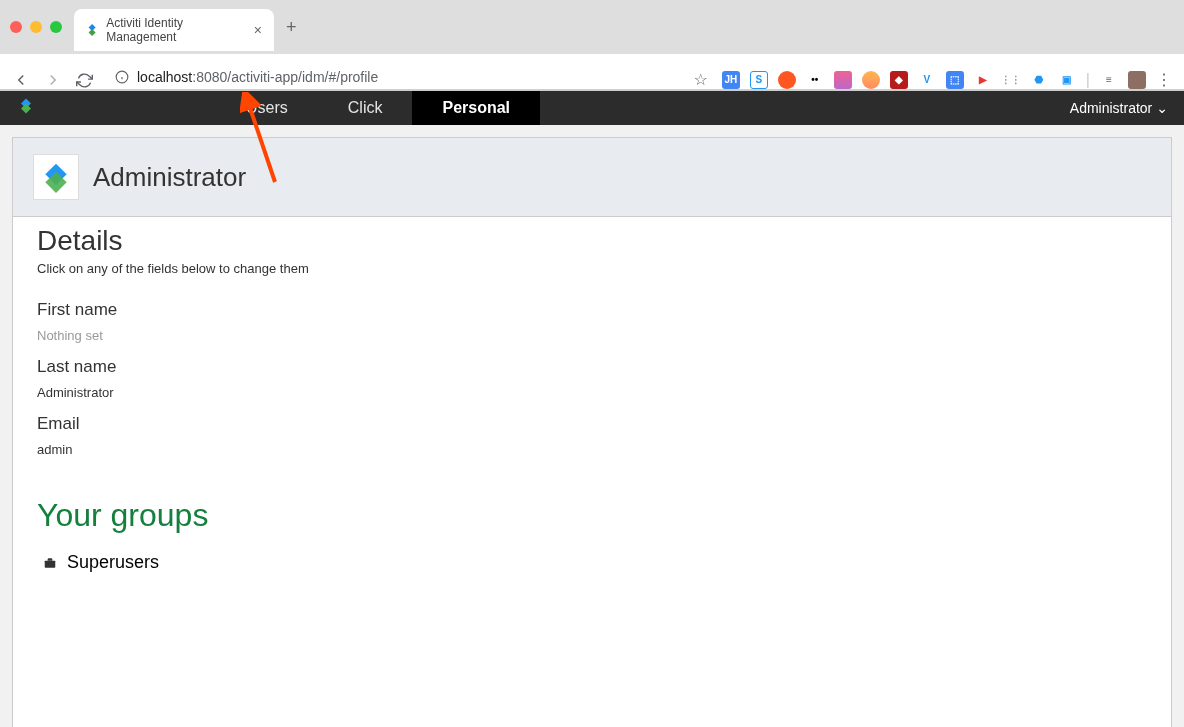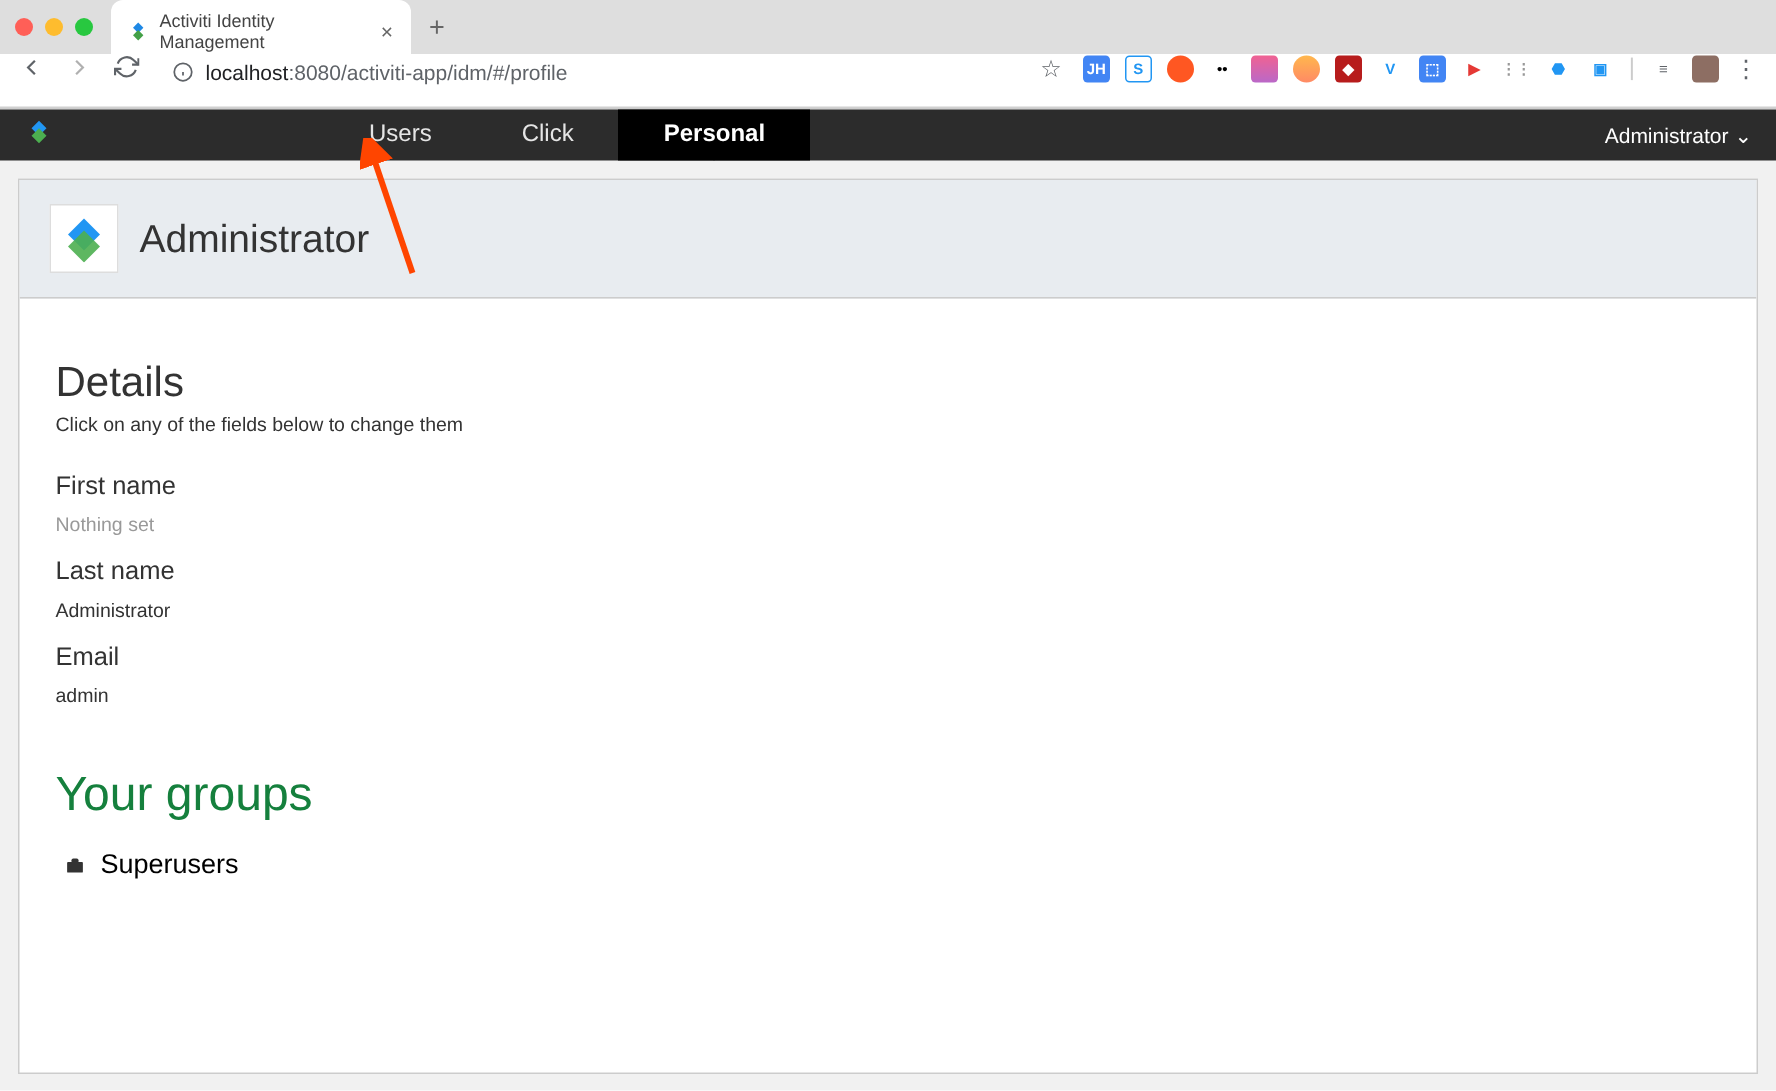--- a/index.html
+++ b/index.html
@@ -1,30 +1,30 @@
 <!DOCTYPE html>
 <html><head>
   <meta charset="utf-8">
   <style>
     * { margin: 0; padding: 0; box-sizing: border-box; }
     body { font-family: -apple-system, BlinkMacSystemFont, "Segoe UI", Helvetica, Arial, sans-serif; background: #f1f1f1; width: 1184px; height: 727px; overflow: hidden; }
     
     
     .browser-chrome { background: #e8e8e8; border-bottom: 1px solid #ccc; }
-    .tab-bar { display: flex; align-items: center; height: 36px; padding: 0 10px; background: #dedede; }
+    .tab-bar { display: flex; align-items: center; height: 54px; padding: 0 10px; background: #dedede; }
     .traffic-lights { display: flex; gap: 8px; margin-right: 12px; }
     .traffic-light { width: 12px; height: 12px; border-radius: 50%; }
     .tl-red { background: #ff5f57; }
     .tl-yellow { background: #febc2e; }
     .tl-green { background: #28c840; }
     .tab { display: flex; align-items: center; background: #fff; border-radius: 8px 8px 0 0; padding: 7px 12px; margin-top: 5px; gap: 8px; font-size: 12px; color: #444; max-width: 200px; }
     .tab-close { color: #666; cursor: pointer; font-size: 14px; margin-left: 8px; }
     .new-tab { margin-left: 12px; color: #666; font-size: 18px; cursor: pointer; }
     
-    .addr-bar { display: flex; align-items: flex-start; height: 36px; padding: 0 12px; background: #fff; gap: 14px; border-bottom: 1px solid #d0d0d0; }
+    .addr-bar { display: flex; align-items: flex-end; height: 36px; padding: 0 12px; background: #fff; gap: 14px; border-bottom: 1px solid #d0d0d0; }
     .nav-icon { color: #5f6368; cursor: pointer; display: flex; align-items: center; }
     .nav-icon.disabled { color: #b0b0b0; }
     .url-field { flex: 1; display: flex; align-items: center; gap: 8px; font-size: 14px; color: #202124; padding: 4px 8px; border-radius: 14px; }
     .url-host { color: #202124; }
     .url-path { color: #5f6368; }
     .ext-icons { display: flex; gap: 10px; align-items: center; }
     .ext-icon { width: 18px; height: 18px; border-radius: 3px; display: flex; align-items: center; justify-content: center; font-size: 10px; font-weight: bold; color: #fff; }
     
     
     .app-navbar { background: #2c2c2c; height: 34px; display: flex; align-items: center; padding: 0 16px; justify-content: space-between; }
@@ -38,21 +38,21 @@
     
     
     .content-wrapper { padding: 12px; height: calc(100% - 106px); }
     .content-card { background: #fff; border: 1px solid #ccc; height: 100%; overflow: auto; }
     .card-header { background: #e8ecf0; padding: 16px 20px; display: flex; align-items: center; justify-content: space-between; border-bottom: 1px solid #ccc; }
     .header-left { display: flex; align-items: center; gap: 14px; }
     .header-logo-box { width: 46px; height: 46px; background: #fff; display: flex; align-items: center; justify-content: center; border: 1px solid #ddd; }
     .header-title { font-size: 26px; font-weight: 400; color: #333; }
     .btn-change-pw { background: #5bc0de; color: #fff; border: none; padding: 8px 14px; font-size: 14px; border-radius: 4px; cursor: pointer; }
     
-    .card-body { padding: 24px 24px; margin-top: 16px; }
+    .card-body { padding: 8px 24px; }
     .section-title { font-size: 28px; font-weight: 400; color: #333; margin-bottom: 4px; }
     .section-hint { font-size: 13px; color: #333; margin-bottom: 24px; }
     .field-label { font-size: 17px; font-weight: 400; color: #333; margin-bottom: 8px; margin-top: 14px; }
     .field-value { font-size: 13px; color: #333; margin-bottom: 10px; cursor: pointer; }
     .field-value.empty { color: #999; }
     .groups-title { font-size: 32px; font-weight: 400; color: #15803d; margin-top: 40px; margin-bottom: 14px; }
     .group-item { display: flex; align-items: center; gap: 10px; font-size: 18px; padding: 4px 6px; }
     
     
     .arrow-annotation { position: absolute; left: 240px; top: 92px; pointer-events: none; }

